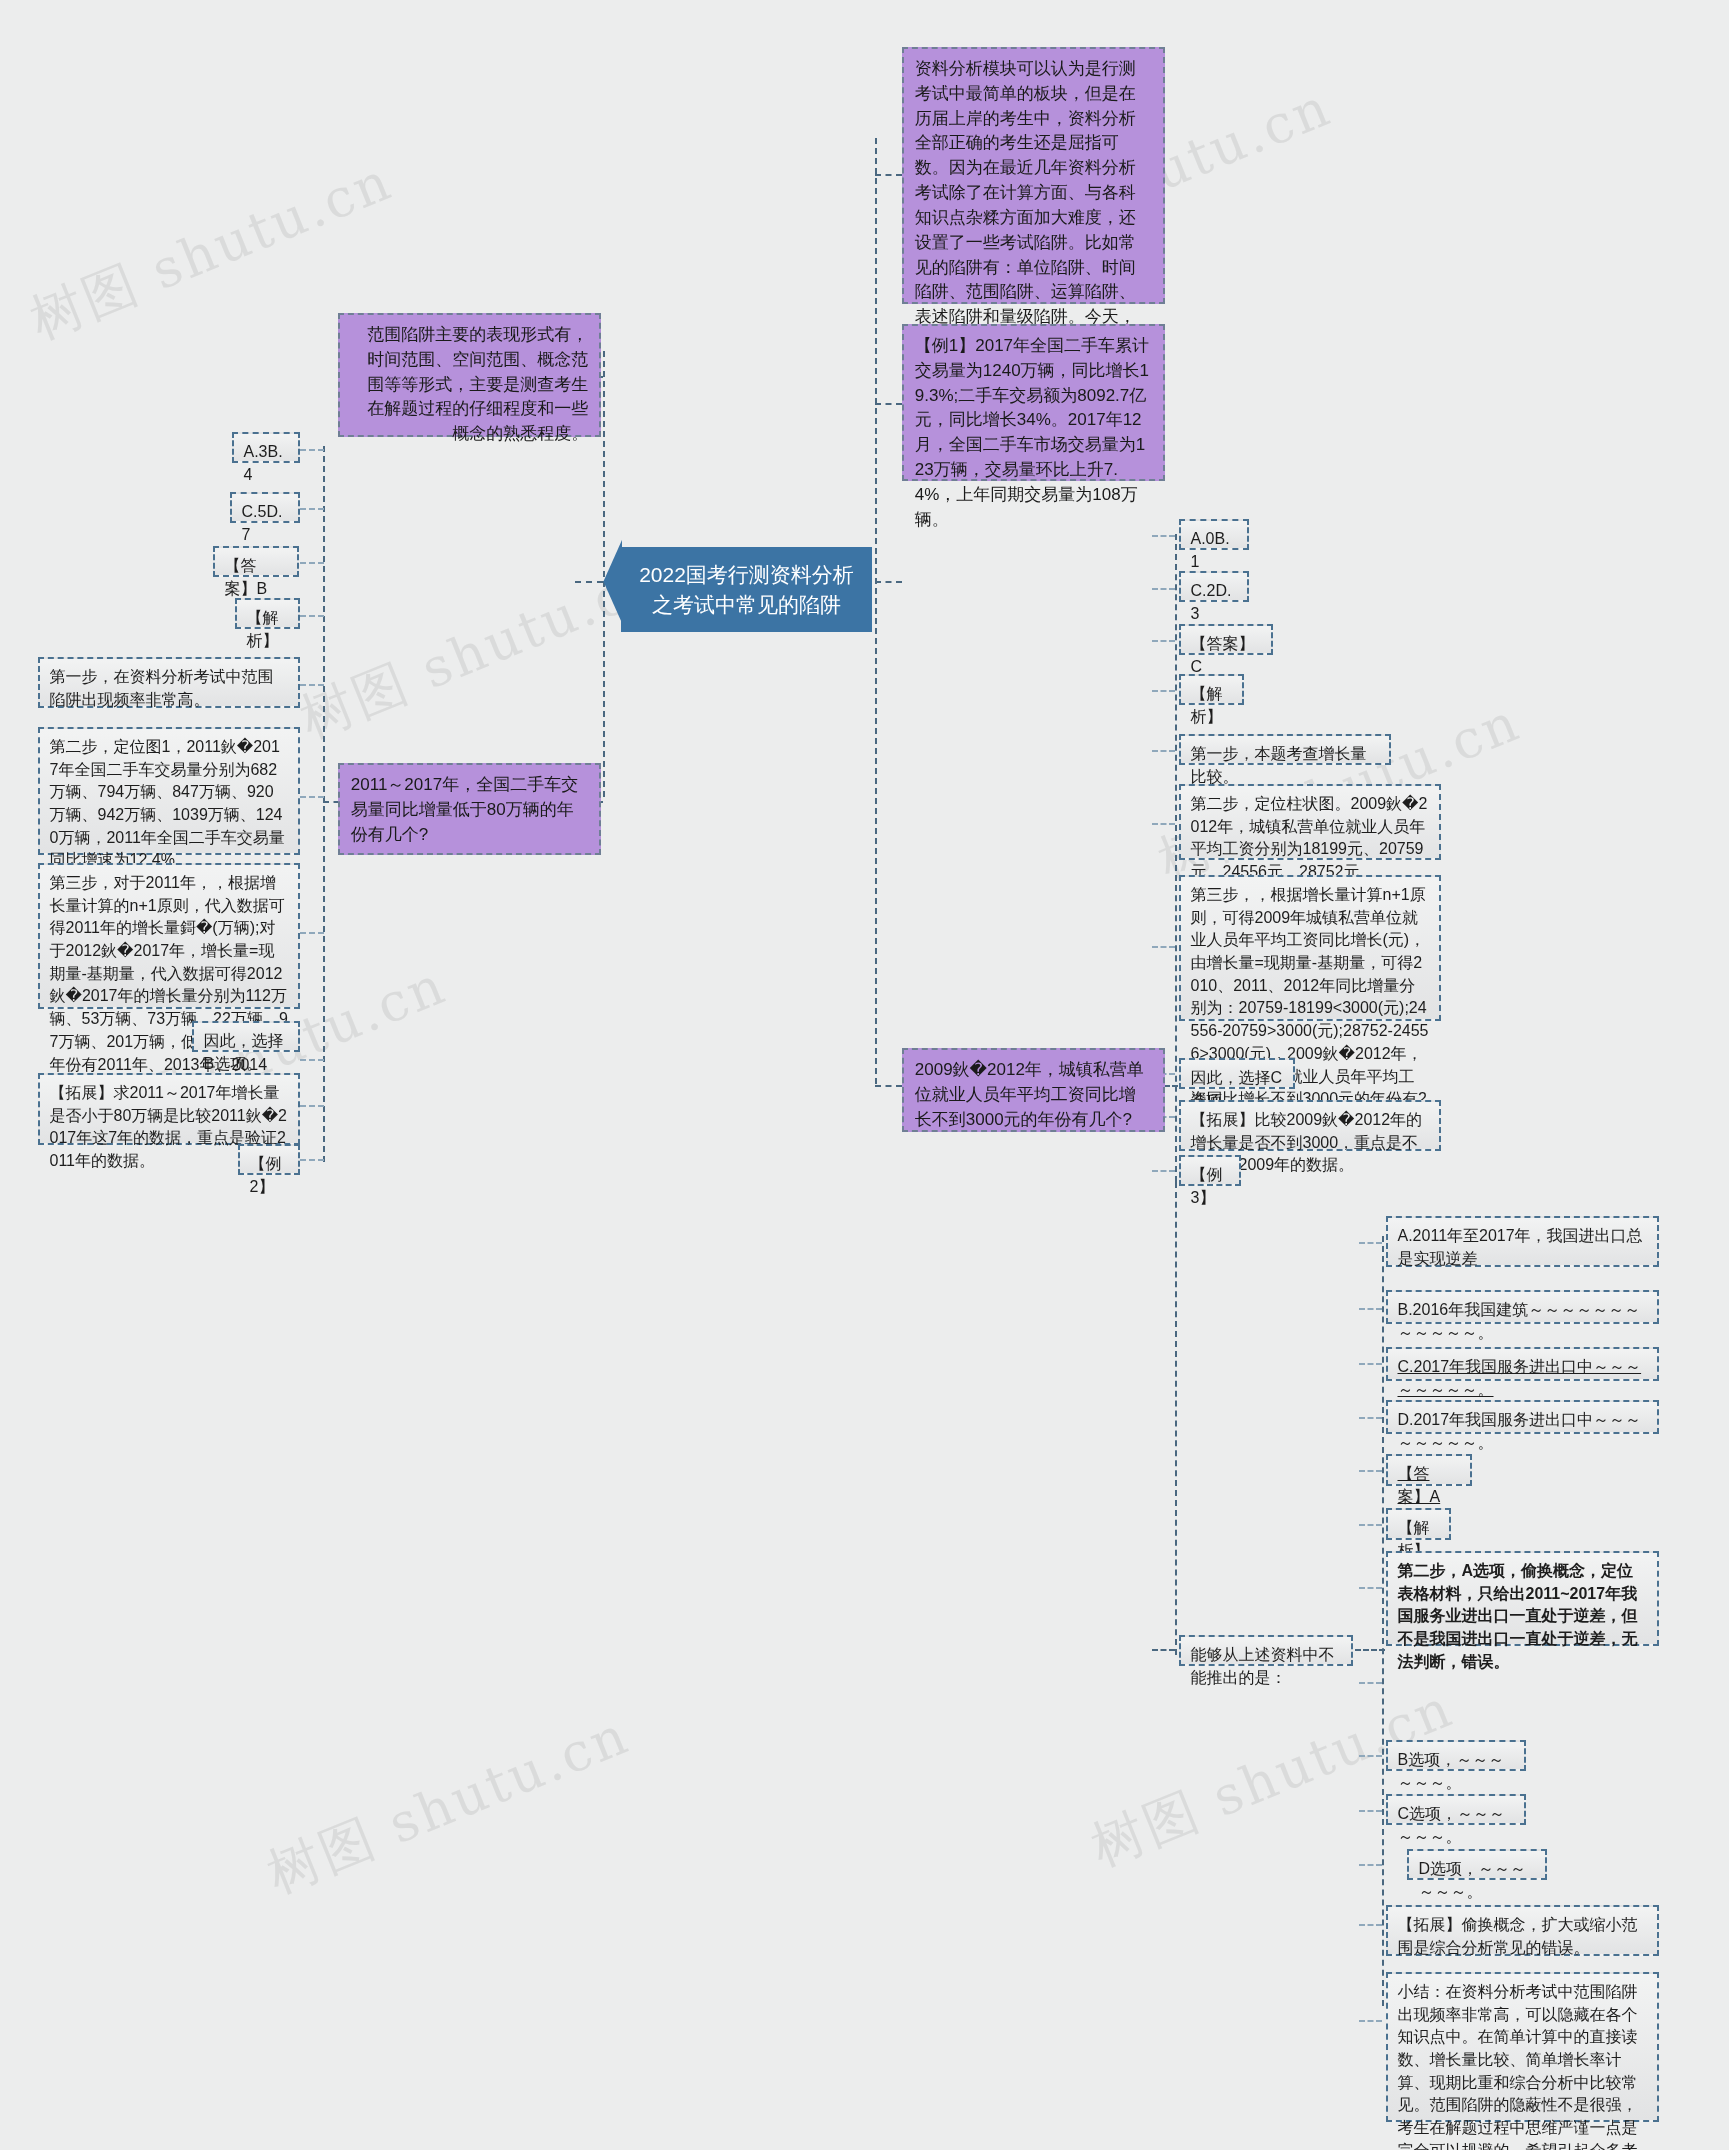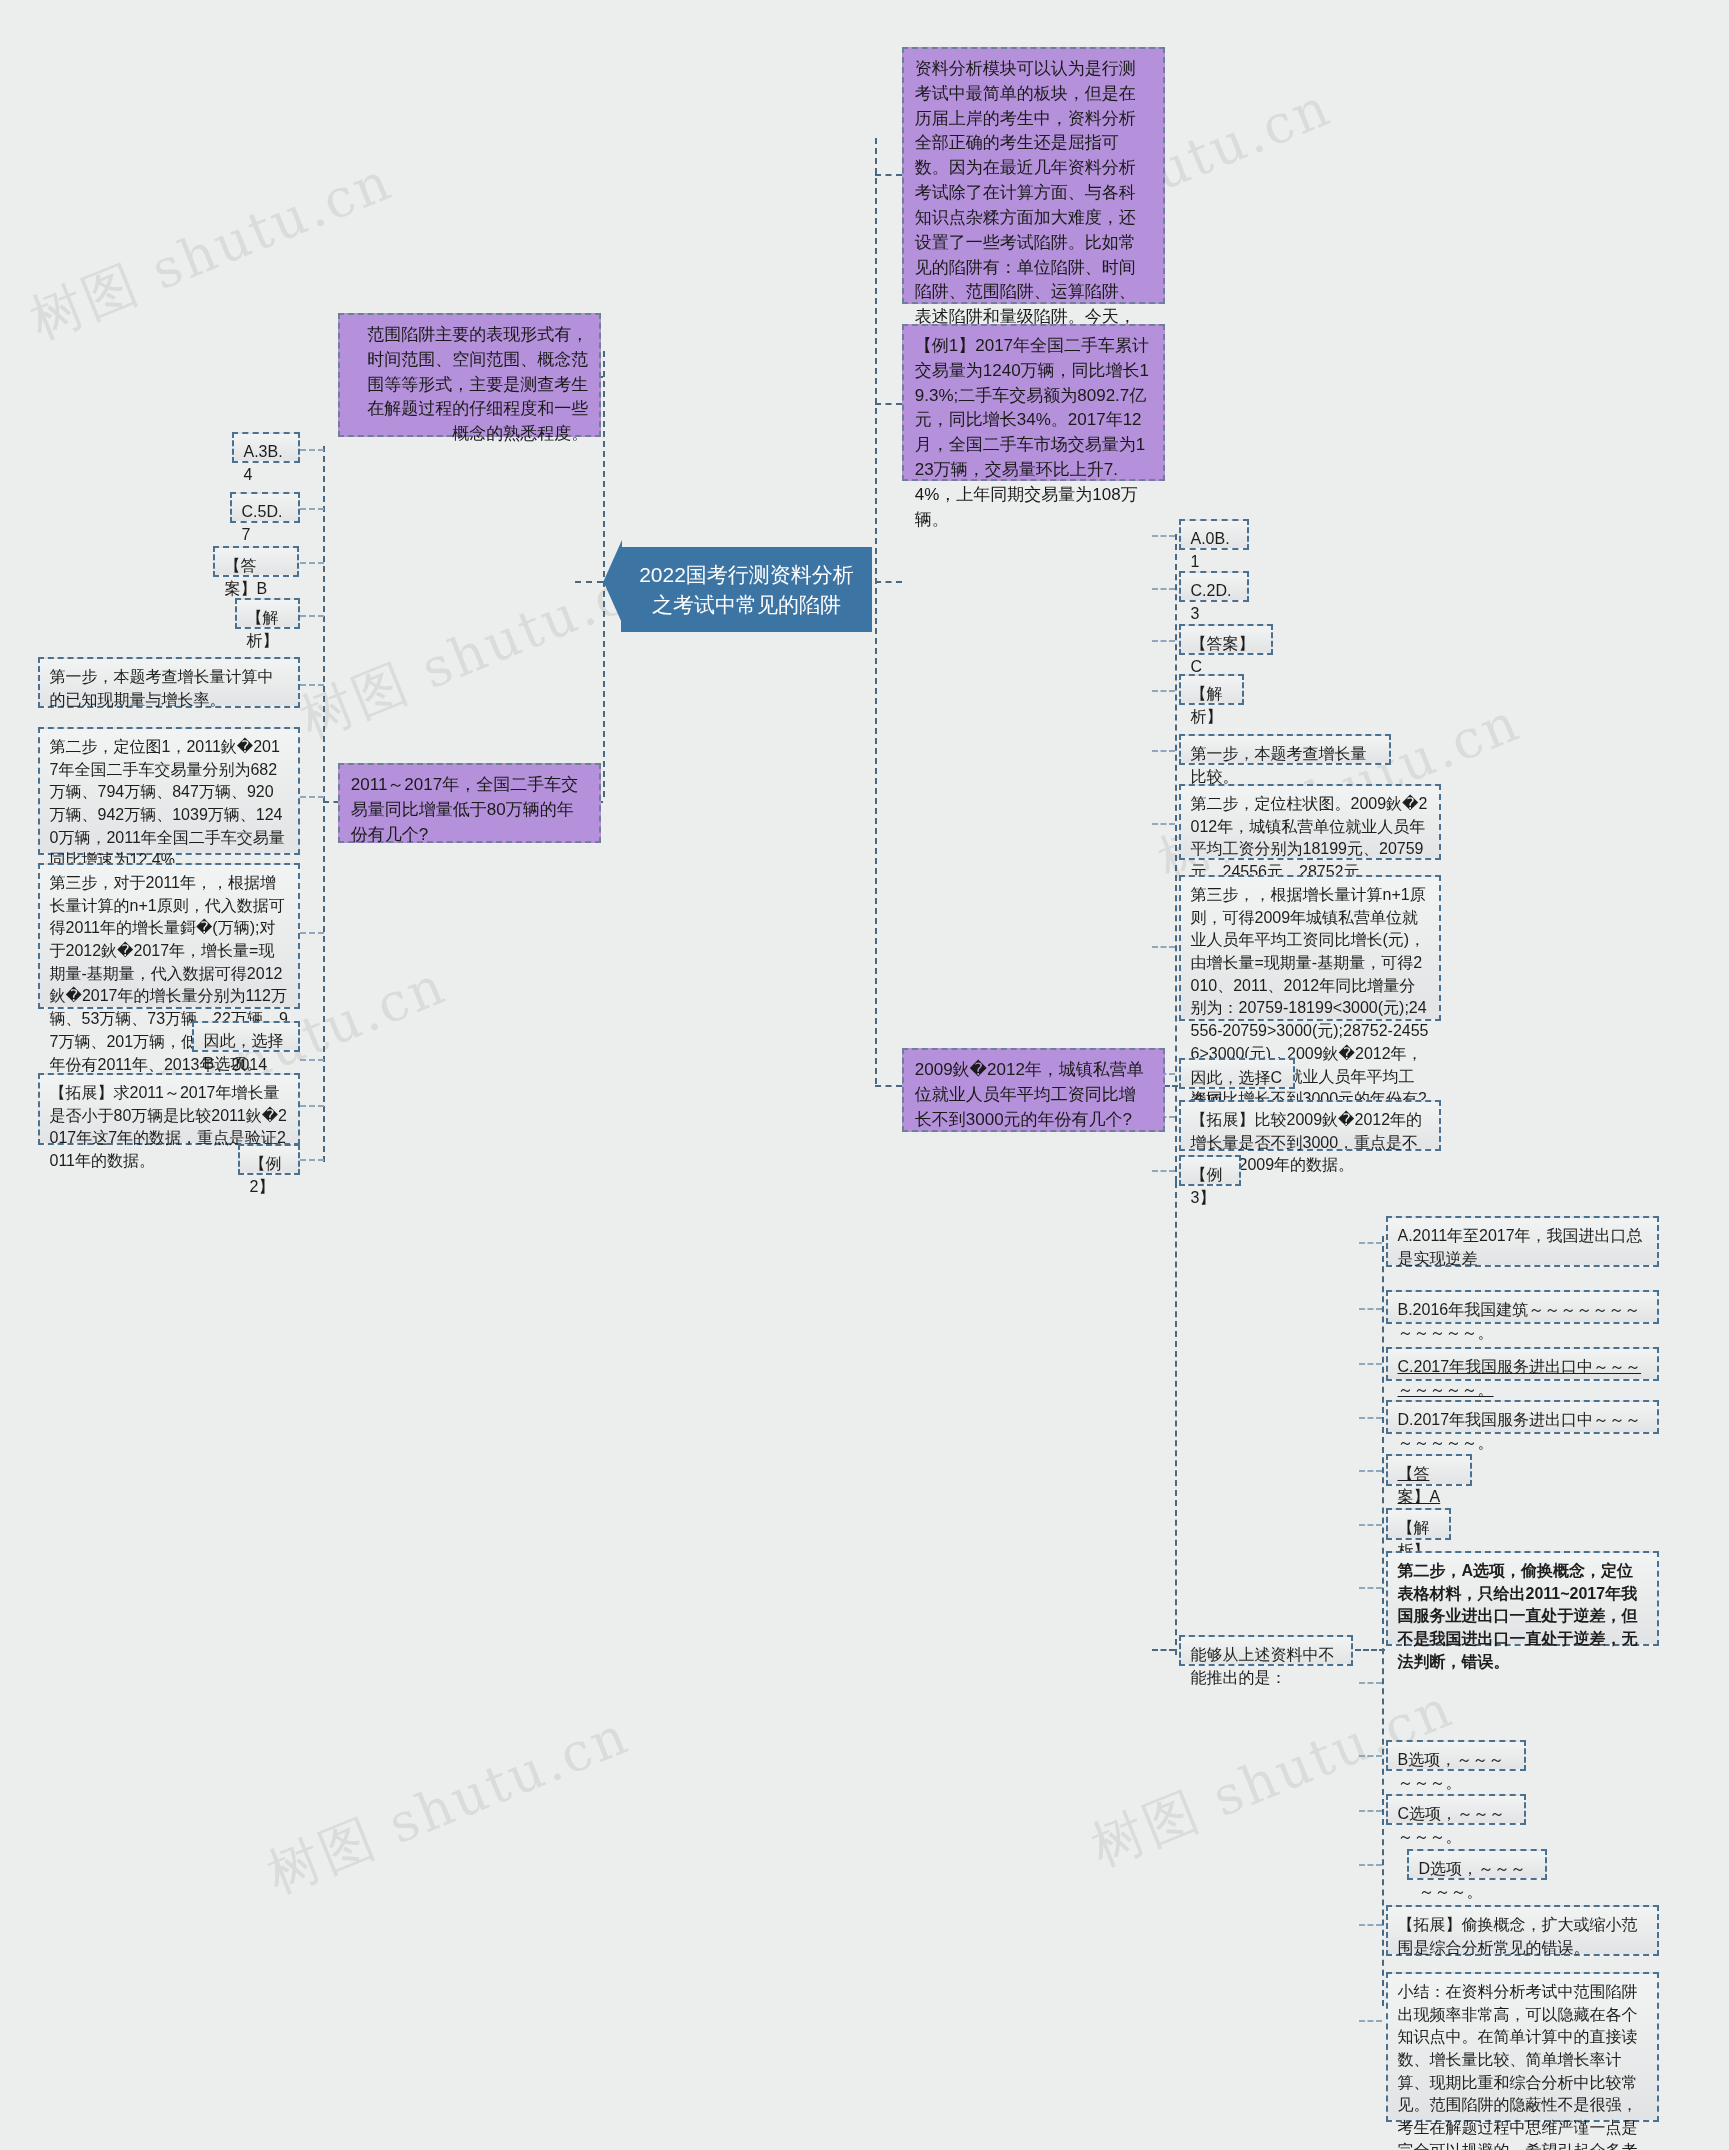--- a/index.html
+++ b/index.html
@@ -181,28 +181,28 @@
   <div class="tail"></div>
   <div class="node root" style="left:0; top:8px; width:251px; height:85px;">2022国考行测资料分析之考试中常见的陷阱</div>
 </div>
 
 <div class="node purple" style="left:902px; top:47px; width:263px; height:257px;">资料分析模块可以认为是行测考试中最简单的板块，但是在历届上岸的考生中，资料分析全部正确的考生还是屈指可数。因为在最近几年资料分析考试除了在计算方面、与各科知识点杂糅方面加大难度，还设置了一些考试陷阱。比如常见的陷阱有：单位陷阱、时间陷阱、范围陷阱、运算陷阱、表述陷阱和量级陷阱。今天，带领大家重点了解下范围陷阱。</div>
 
 <div class="node purple" style="left:902px; top:324px; width:263px; height:157px;">【例1】2017年全国二手车累计交易量为1240万辆，同比增长19.3%;二手车交易额为8092.7亿元，同比增长34%。2017年12月，全国二手车市场交易量为123万辆，交易量环比上升7.4%，上年同期交易量为108万辆。</div>
 
 <div class="node purple" style="left:338px; top:313px; width:263px; height:124px;text-align:right;">范围陷阱主要的表现形式有，时间范围、空间范围、概念范围等等形式，主要是测查考生在解题过程的仔细程度和一些概念的熟悉程度。</div>
 
-<div class="node purple" style="left:338px; top:763px; width:263px; height:80px;">2011～2017年，全国二手车交易量同比增量低于80万辆的年份有几个?</div>
+<div class="node purple" style="left:338px; top:763px; width:263px; height:92px;">2011～2017年，全国二手车交易量同比增量低于80万辆的年份有几个?</div>
 
 <div class="node leaf" style="left:232px; top:432px; width:68px; height:31px;">A.3B.4</div>
 <div class="node leaf" style="left:230px; top:492px; width:70px; height:31px;">C.5D.7</div>
 <div class="node leaf" style="left:213px; top:546px; width:86px; height:31px;">【答案】B</div>
 <div class="node leaf" style="left:235px; top:598px; width:65px; height:31px;">【解析】</div>
 
-<div class="node leaf" style="left:38px; top:657px; width:262px; height:51px;">第一步，本题考查增长量计算中的已知现期量与增长率。</div>
+<div class="node leaf" style="left:38px; top:657px; width:262px; height:51px;">第一步，在资料分析考试中范围陷阱出现频率非常高。</div>
 <div class="node leaf" style="left:38px; top:727px; width:262px; height:128px;">第二步，定位图1，2011鈥�2017年全国二手车交易量分别为682万辆、794万辆、847万辆、920万辆、942万辆、1039万辆、1240万辆，2011年全国二手车交易量同比增速为12.4%。</div>
 <div class="node leaf" style="left:38px; top:863px; width:262px; height:146px;">第三步，对于2011年，，根据增长量计算的n+1原则，代入数据可得2011年的增长量鎶�(万辆);对于2012鈥�2017年，增长量=现期量-基期量，代入数据可得2012鈥�2017年的增长量分别为112万辆、53万辆、73万辆、22万辆、97万辆、201万辆，低于80万辆的年份有2011年、2013年、2014年、2015年共4个。</div>
 <div class="node leaf" style="left:192px; top:1021px; width:108px; height:31px;">因此，选择B选项。</div>
 <div class="node leaf" style="left:38px; top:1073px; width:262px; height:72px;">【拓展】求2011～2017年增长量是否小于80万辆是比较2011鈥�2017年这7年的数据，重点是验证2011年的数据。</div>
 <div class="node leaf" style="left:238px; top:1144px; width:62px; height:31px;">【例2】</div>
 
 <div class="node leaf" style="left:1179px; top:519px; width:70px; height:31px;">A.0B.1</div>
 <div class="node leaf" style="left:1179px; top:571px; width:70px; height:31px;">C.2D.3</div>
 <div class="node leaf" style="left:1179px; top:624px; width:94px; height:31px;">【答案】C</div>
 <div class="node leaf" style="left:1179px; top:674px; width:65px; height:31px;">【解析】</div>

